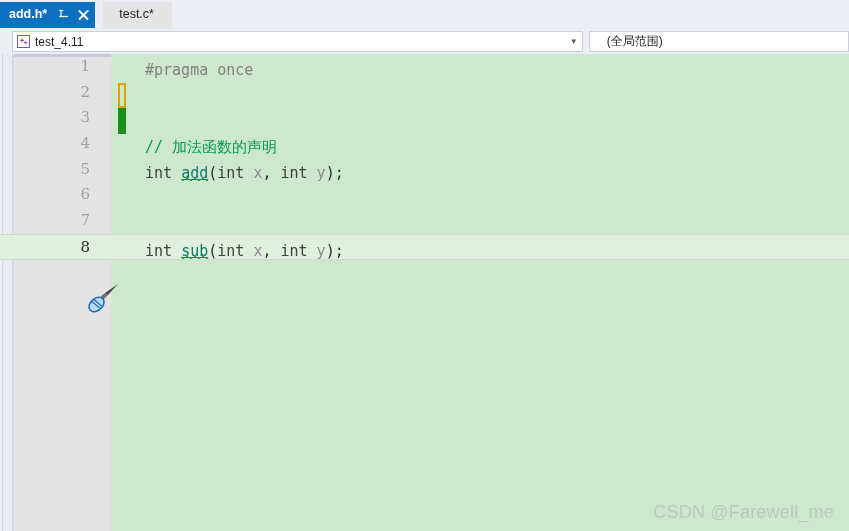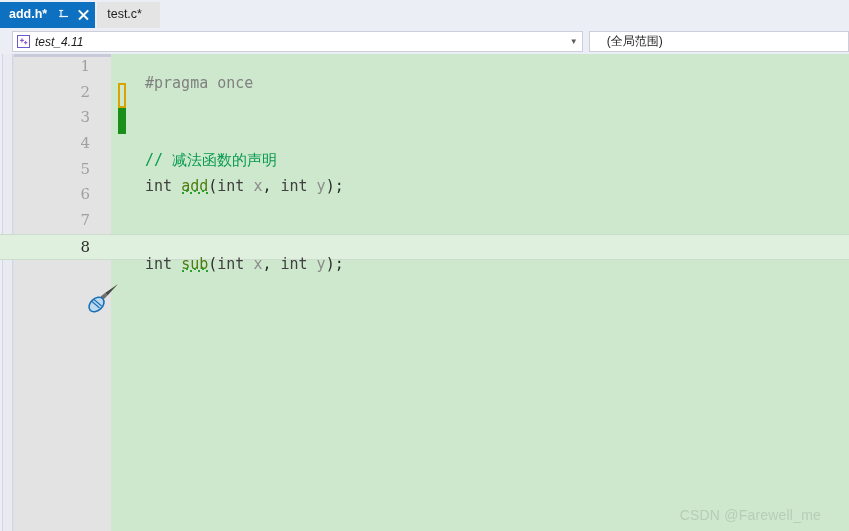--- a/index.html
+++ b/index.html
@@ -38,22 +38,22 @@
   .tab.active {
     background: #0e70c0;
     color: #ffffff;
     font-weight: bold;
     padding-left: 9px;
     padding-right: 5px;
   }
   .tab.inactive {
     background: #e4e4e4;
     color: #1e1e1e;
-    margin-left: 2px;
-    padding-left: 10px;
+    margin-left: 8px;
+    padding-left: 16px;
     padding-right: 18px;
     font-weight: normal;
   }
   .tab-label { line-height: 1; }
   .tab-pin {
     margin-left: 10px;
     width: 13px;
     height: 13px;
     position: relative;
     cursor: pointer;
@@ -103,21 +103,20 @@
     box-sizing: border-box;
     display: flex;
     align-items: center;
     font-size: 12px;
     color: #1e1e1e;
   }
   #nav-combo-project {
     margin-left: 12px;
     width: 589px;
     padding-left: 3px;
-    font-style: italic;
   }
   #nav-combo-scope {
     margin-left: 6px;
     width: 268px;
     padding-left: 17px;
   }
   .combo-icon {
     width: 15px; height: 15px;
     margin-right: 4px;
     position: relative;
@@ -202,28 +201,28 @@
     width: 42px;
     text-align: right;
     color: #a0a0a0;
     font-family: "DejaVu Serif", serif;
     font-size: 15px;
   }
   .code-line.current .ln { color: #2b2b2b; }
   .code-text {
     position: absolute;
     left: 145px;
-    top: 17px;
+    top: 4px;
   }
 
   
   .t-pre   { color: #808080; }
   .t-cmt   { color: #089a4f; }
   .t-kw    { color: #404040; }
-  .t-fn    { color: #4d7c0f; position: relative; }
+  .t-fn    { color: #0f766e; position: relative; text-decoration: underline; }
   .t-punct { color: #2b2b2b; }
   .t-id    { color: #8c8c8c; }
 
   
   .squiggle { position: relative; }
   .squiggle::after {
     content: "";
     position: absolute;
     left: 0; right: 0;
     bottom: 1px;
@@ -261,23 +260,23 @@
     left: 87px;
     top: 229px;
     width: 34px;
     height: 32px;
     pointer-events: none;
   }
 
   
   #watermark {
     position: absolute;
-    right: 28px;
+    right: 15px;
     bottom: 8px;
-    font-size: 14px;
+    font-size: 18px;
     color: #b7cdb7;
     font-family: "Liberation Sans", sans-serif;
     user-select: none;
     letter-spacing: .2px;
     text-align: right;
   }
 </style>
 </head>
 <body>
 
@@ -339,21 +338,21 @@
   <div id="margin-strip"></div>
   <div id="margin-strip-top"></div>
 
   <div id="change-bar-unsaved" style="border-color: rgb(216, 164, 0); background: rgb(205, 232, 205);"></div>
   <div id="change-bar-saved" style="background: rgb(26, 143, 26);"></div>
 
   <div id="code-area">
       <div class="code-line"><span class="ln">1</span><span class="code-text"><span class="t-pre">#pragma once</span></span></div>
       <div class="code-line"><span class="ln">2</span><span class="code-text"></span></div>
       <div class="code-line"><span class="ln">3</span><span class="code-text"></span></div>
-      <div class="code-line"><span class="ln">4</span><span class="code-text"><span class="t-cmt">// 减法函数的声明</span></span></div>
+      <div class="code-line"><span class="ln">4</span><span class="code-text"><span class="t-cmt">// 加法函数的声明</span></span></div>
       <div class="code-line"><span class="ln">5</span><span class="code-text"><span class="t-kw">int </span><span class="t-fn squiggle">add</span><span class="t-punct">(</span><span class="t-kw">int </span><span class="t-id">x</span><span class="t-punct">, </span><span class="t-kw">int </span><span class="t-id">y</span><span class="t-punct">);</span></span></div>
       <div class="code-line"><span class="ln">6</span><span class="code-text"></span></div>
       <div class="code-line"><span class="ln">7</span></div>
       <div class="code-line current" style="background: rgb(223, 240, 223);"><span class="ln">8</span><span class="code-text"><span class="t-kw">int </span><span class="t-fn squiggle">sub</span><span class="t-punct">(</span><span class="t-kw">int </span><span class="t-id">x</span><span class="t-punct">, </span><span class="t-kw">int </span><span class="t-id">y</span><span class="t-punct">);</span></span></div>
     </div>
 
   <div id="mouse-cursor">
     <svg width="34" height="32" viewBox="0 0 34 32" aria-hidden="true">
       <g>
         <path d="M31 1 L20.5 12.5 L18 10 Z" fill="#4a4a4a"></path>

